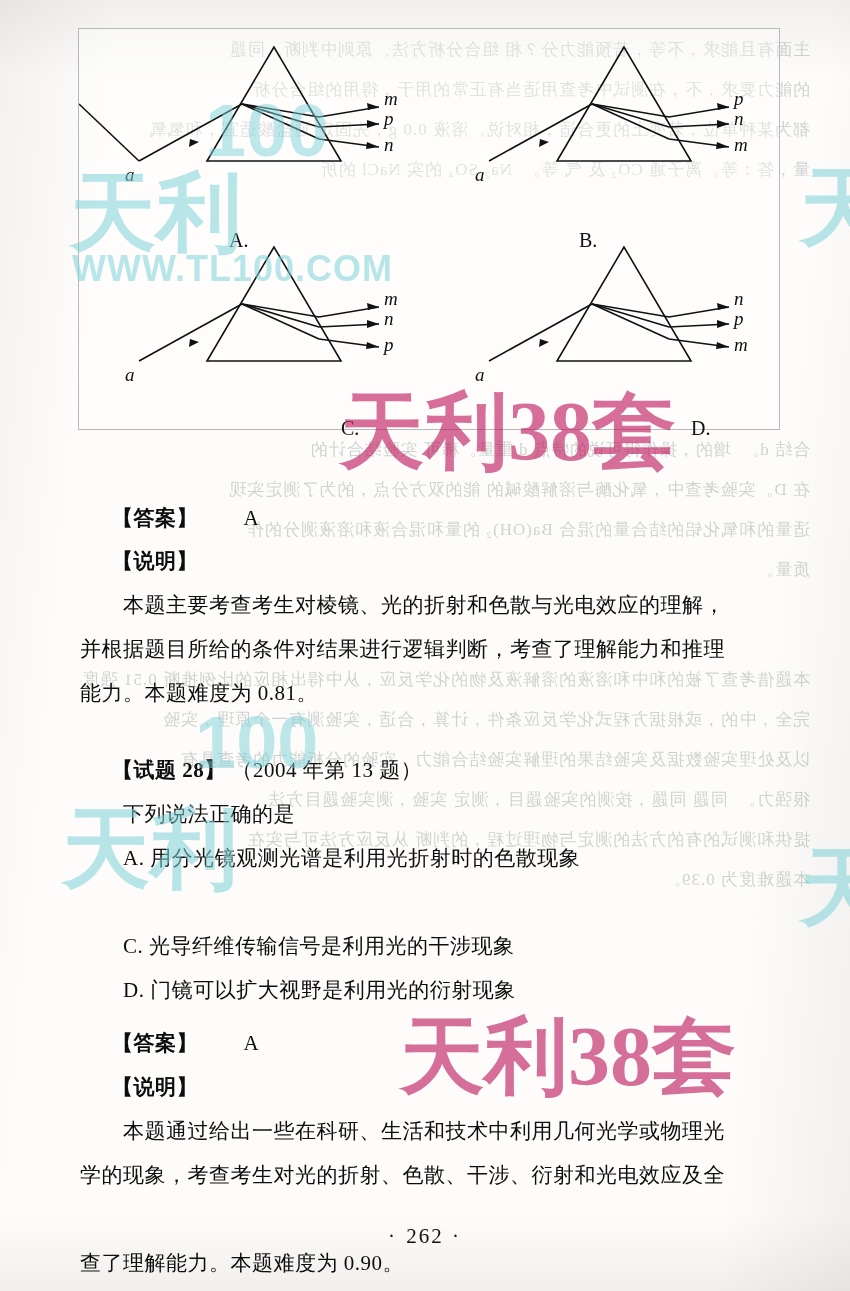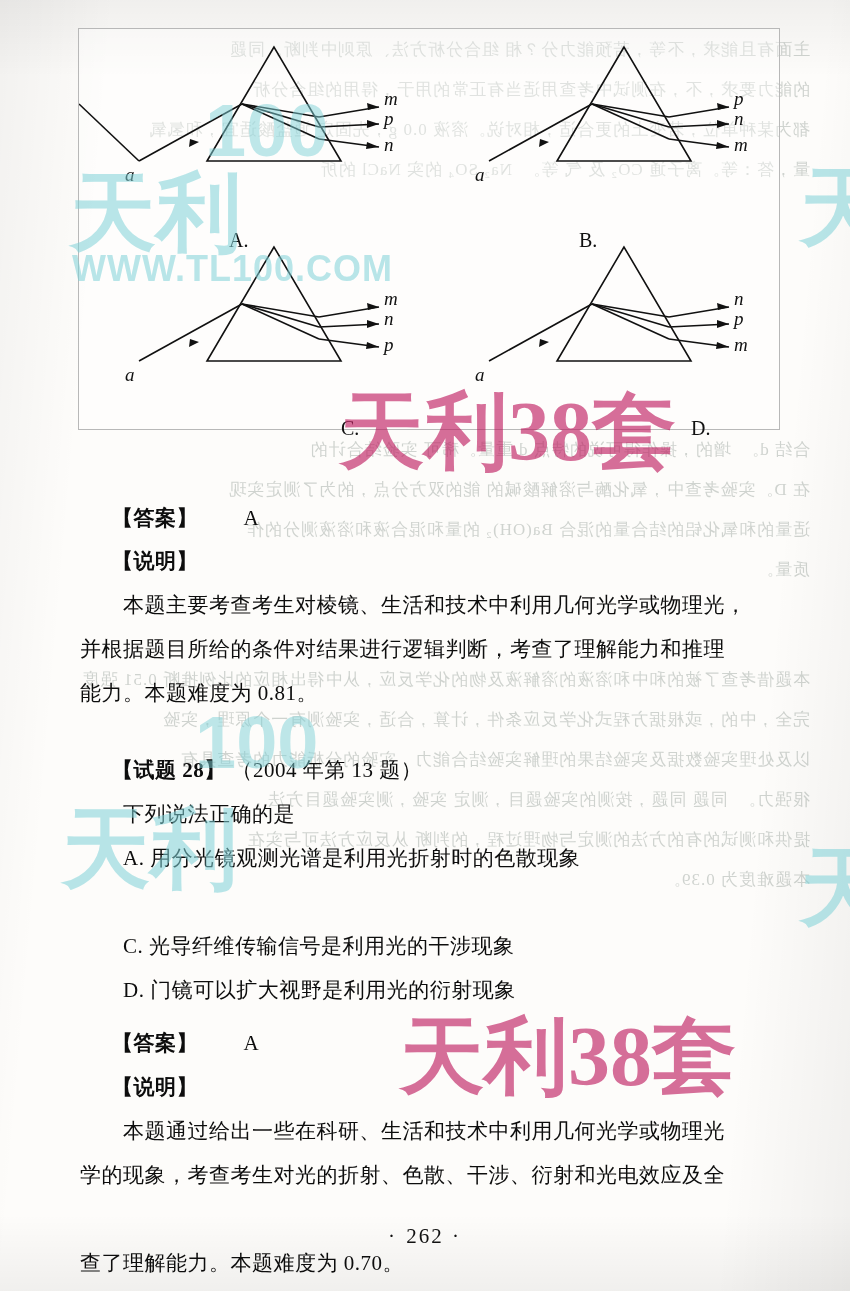--- a/index.html
+++ b/index.html
@@ -266,21 +266,21 @@
 
     <div class="line" style="left:80px; top:505px;">
       <span class="tag">【答案】</span>
       <span style="display:inline-block;width:34px;"></span>
       <span>A</span>
     </div>
 
     <div class="line" style="left:80px; top:548px;">
       <span class="tag">【说明】</span>
     </div>
-    <div class="line" style="left:123px; top:592px;">本题主要考查考生对棱镜、生活和技术中利用几何光学或物理光，</div>
+    <div class="line" style="left:123px; top:592px;">本题主要考查考生对棱镜、光的折射和色散与光电效应的理解，</div>
     <div class="line" style="left:80px; top:636px;">并根据题目所给的条件对结果进行逻辑判断，考查了理解能力和推理</div>
     <div class="line" style="left:80px; top:680px;">能力。本题难度为 0.81。</div>
 
     <div class="line" style="left:80px; top:757px;">
       <span class="tag">【试题 28】</span>
       <span>（2004 年第 13 题）</span>
     </div>
     <div class="line" style="left:123px; top:801px;">下列说法正确的是</div>
     <div class="line" style="left:123px; top:845px;">A. 用分光镜观测光谱是利用光折射时的色散现象</div>
     <div class="line" style="left:123px; top:977px;">D. 门镜可以扩大视野是利用光的衍射现象</div>
@@ -290,21 +290,21 @@
       <span class="tag">【答案】</span>
       <span style="display:inline-block;width:34px;"></span>
       <span>A</span>
     </div>
 
     <div class="line" style="left:80px; top:1074px;">
       <span class="tag">【说明】</span>
     </div>
     <div class="line" style="left:123px; top:1118px;">本题通过给出一些在科研、生活和技术中利用几何光学或物理光</div>
     <div class="line" style="left:80px; top:1162px;">学的现象，考查考生对光的折射、色散、干涉、衍射和光电效应及全</div>
-    <div class="line" style="left:80px; top:1250px;">查了理解能力。本题难度为 0.70。</div>
+    <div class="line" style="left:80px; top:1250px;">查了理解能力。本题难度为 0.90。</div>
 
     <div class="page-number" style="bottom:42px;margin-top:20px;">
       <span style="letter-spacing:3px;">·&nbsp;</span><span>262</span><span style="letter-spacing:3px;">&nbsp;·</span>
     </div>
   </div>
 
   <div class="wm wm-tl" style="left:70px; top:155px; font-size:86px;">天利</div>
   <div class="wm wm-url" style="left:72px; top:248px; font-size:36px;">WWW.TL100.COM</div>
   <div class="wm wm-100" style="left:205px; top:88px; font-size:74px;">100</div>
 

